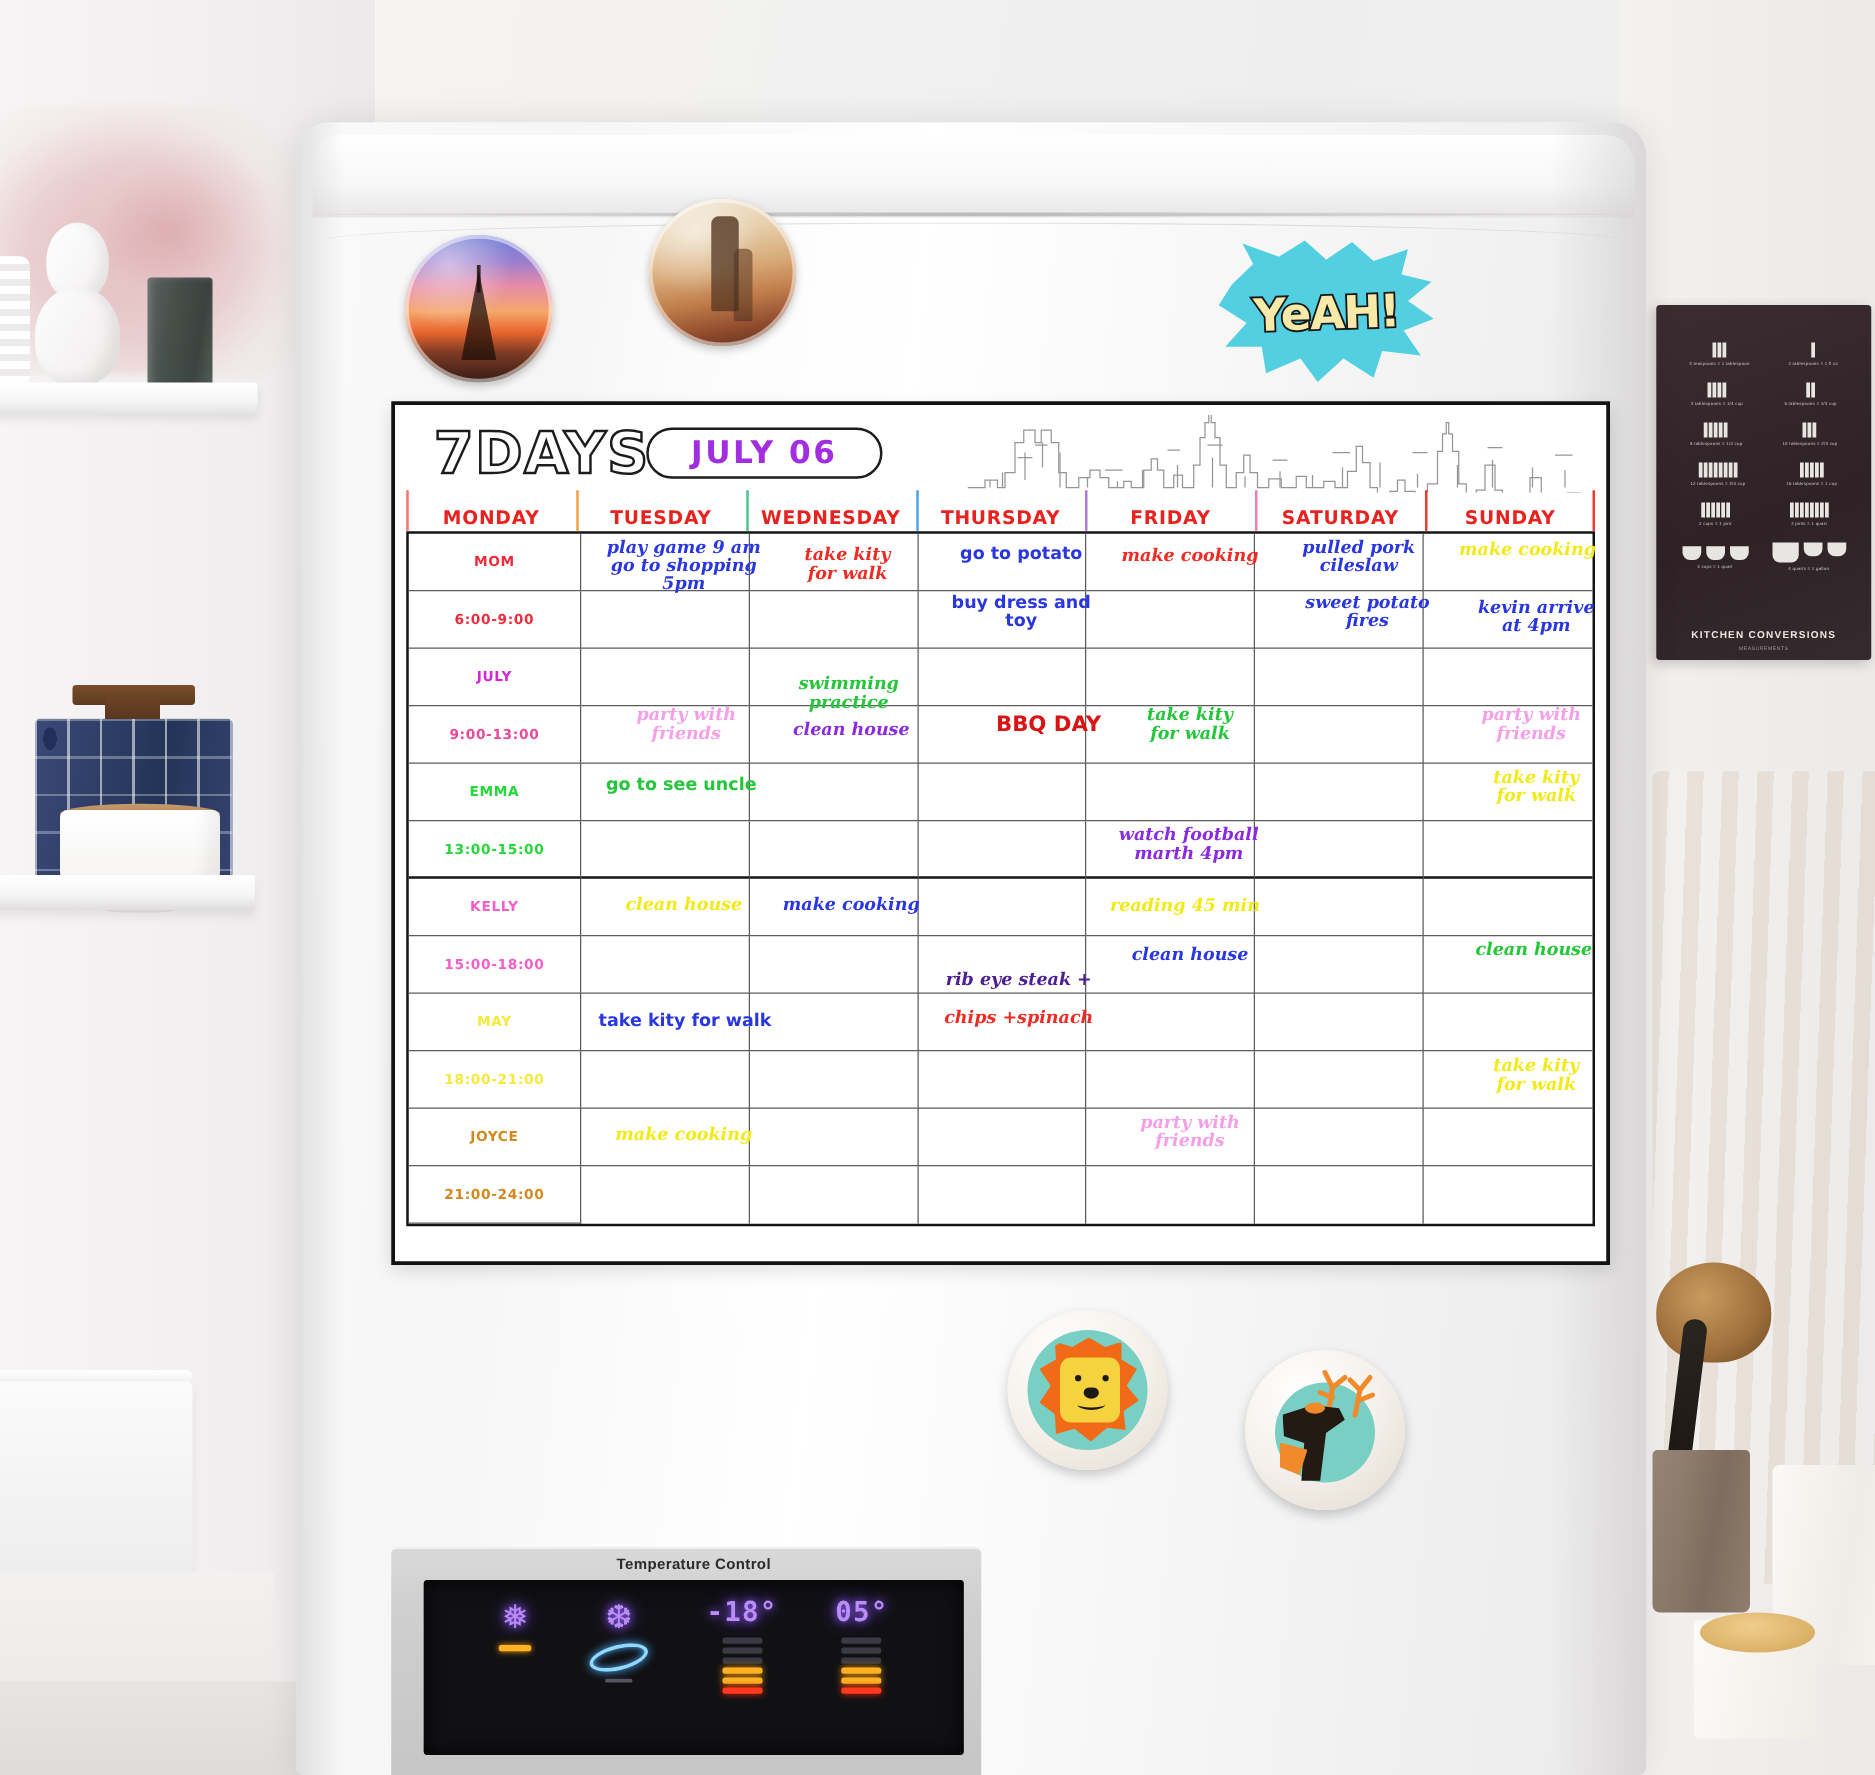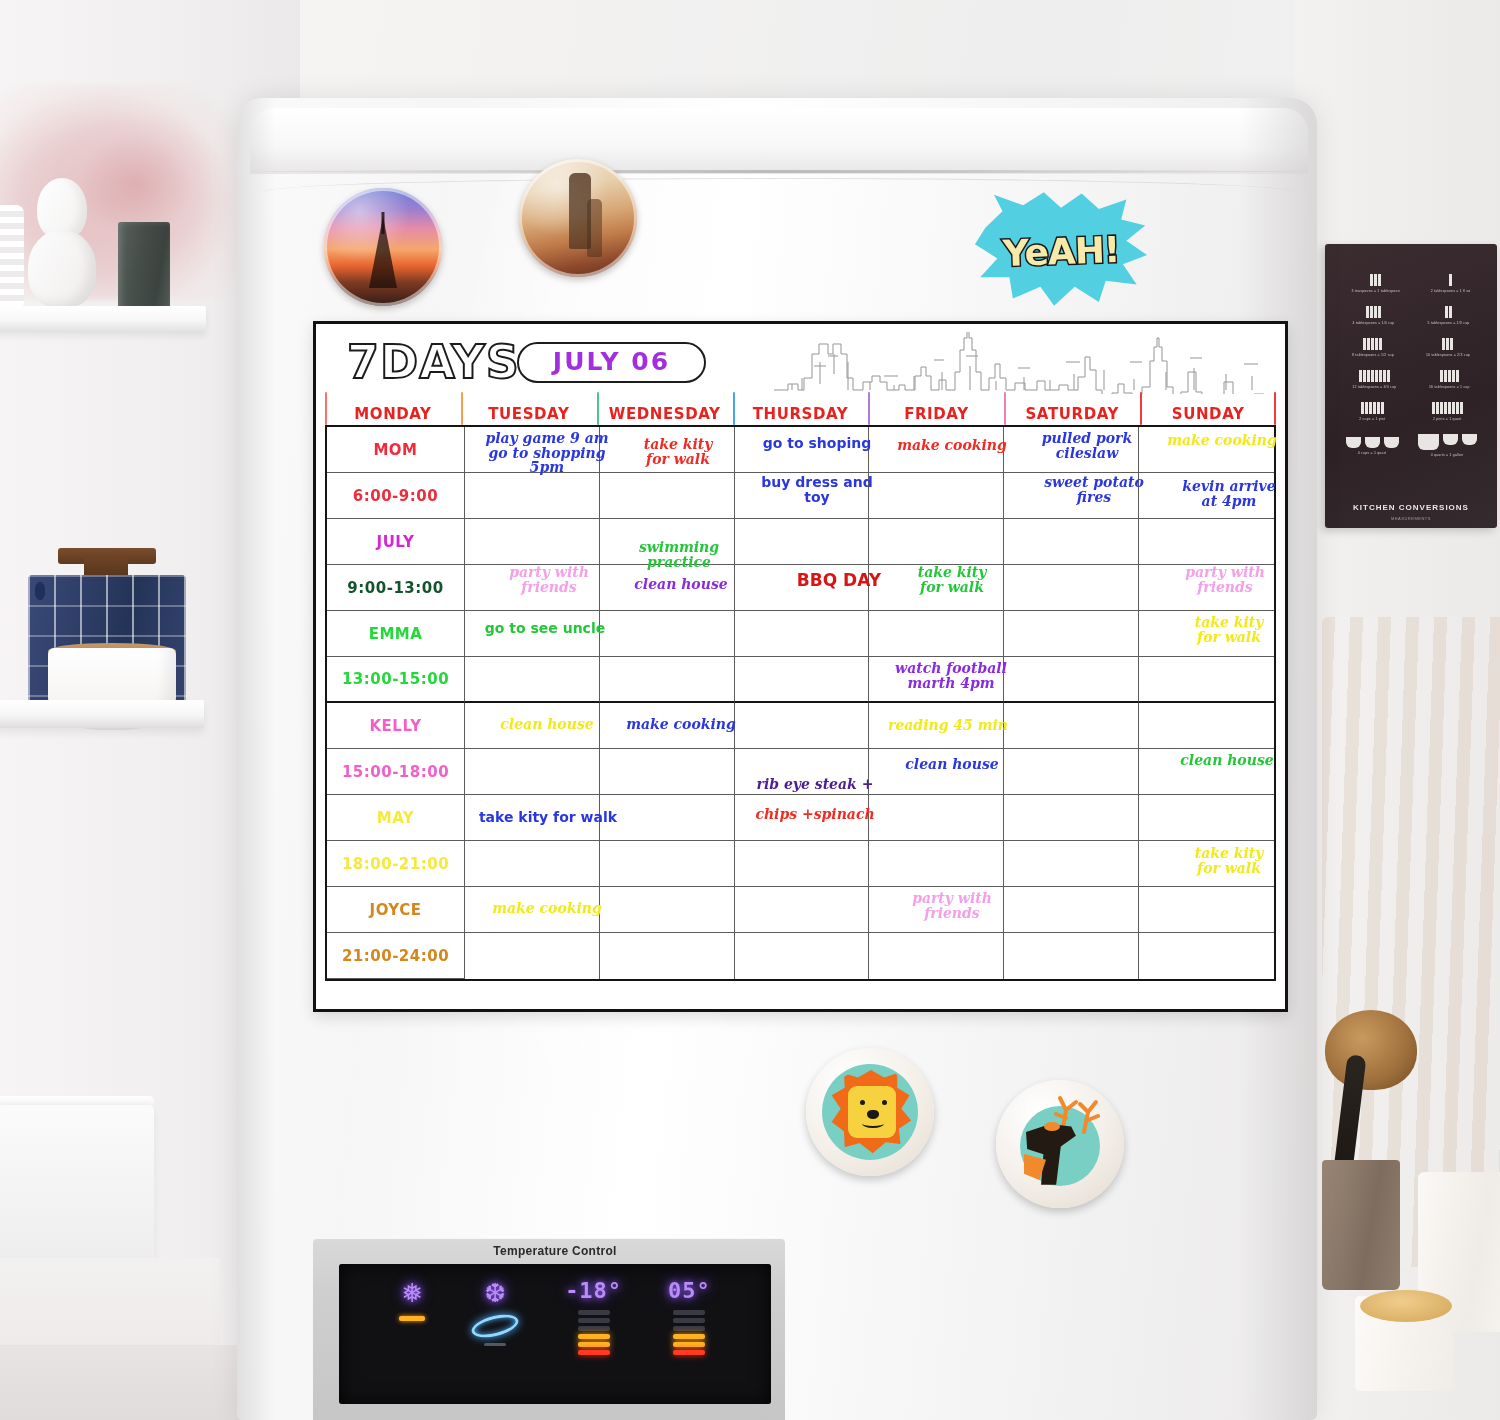--- a/index.html
+++ b/index.html
@@ -371,21 +371,21 @@
     grid-auto-rows: 46px;
   }
   .cell {
     border-right:1px solid #5c5c5c; border-bottom:1px solid #5c5c5c;
     position:relative; overflow:visible;
     display:flex; align-items:center; justify-content:center;
     padding:0 3px;
   }
   .cell:nth-child(7n) { border-right:none; }
   .rowlabel {
-    font-family:"DejaVu Sans", sans-serif; font-size:15px; font-weight:bold;
+    font-family:"DejaVu Sans", sans-serif; font-size:11px; font-weight:bold;
     letter-spacing:.5px; white-space:nowrap;
   }
   .note {
     position:absolute; pointer-events:none;
     font-family:"DejaVu Serif", serif; font-style:italic;
     line-height:1.05; white-space:pre-line;
   }
   .note.print {
     font-family:"DejaVu Sans", sans-serif; font-style:normal; font-weight:bold;
   }
@@ -714,21 +714,21 @@
         <div class="cell">
           <span class="rowlabel" style="color: rgb(212, 38, 212);">JULY</span>
         </div>
         <div class="cell"></div>
         <div class="cell"></div>
         <div class="cell"></div>
         <div class="cell"></div>
         <div class="cell"></div>
         <div class="cell"></div>
         <div class="cell">
-          <span class="rowlabel" style="color: #14532d;">9:00-13:00</span>
+          <span class="rowlabel" style="color: #ec4899;">9:00-13:00</span>
         </div>
         <div class="cell"></div>
         <div class="cell"></div>
         <div class="cell"></div>
         <div class="cell"></div>
         <div class="cell"></div>
         <div class="cell"></div>
         <div class="cell">
           <span class="rowlabel" style="color: rgb(36, 216, 58);">EMMA</span>
         </div>
@@ -801,21 +801,21 @@
         <div class="cell" style="border-bottom: none;"></div>
         <div class="cell" style="border-bottom: none;"></div>
         <div class="cell" style="border-bottom: none;"></div>
       </div>
     <div id="notes-layer" style="position: absolute; left: 9px; top: 101px; width: 957px; height: 552px; pointer-events: none;">
         <div class="note script" style="left: 158px; top: 6px; width: 128px; color: rgb(42, 55, 224); font-size: 14px; text-align: center;">play game 9 am
 go to shopping
 5pm</div>
         <div class="note script" style="left: 294px; top: 12px; width: 118px; color: rgb(239, 43, 35); font-size: 14px; text-align: center;">take kity
 for walk</div>
-        <div class="note print" style="left: 428px; top: 11px; width: 128px; color: rgb(42, 55, 224); font-size: 14px; text-align: center;">go to shoping</div>
+        <div class="note print" style="left: 428px; top: 11px; width: 128px; color: rgb(42, 55, 224); font-size: 14px; text-align: center;">go to potato</div>
         <div class="note script" style="left: 563px; top: 13px; width: 128px; color: rgb(239, 43, 35); font-size: 14px; text-align: center;">make cooking</div>
         <div class="note script" style="left: 698px; top: 6px; width: 128px; color: rgb(42, 55, 224); font-size: 14px; text-align: center;">pulled pork
 cileslaw</div>
         <div class="note script" style="left: 833px; top: 8px; width: 128px; color: rgb(242, 234, 24); font-size: 14px; text-align: center;">make cooking</div>
         <div class="note print" style="left: 428px; top: 50px; width: 128px; color: rgb(42, 55, 224); font-size: 14px; text-align: center;">buy dress and
 toy</div>
         <div class="note script" style="left: 705px; top: 50px; width: 128px; color: rgb(42, 55, 224); font-size: 14px; text-align: center;">sweet potato
 fires</div>
         <div class="note script" style="left: 840px; top: 54px; width: 128px; color: rgb(42, 55, 224); font-size: 14px; text-align: center;">kevin arrive
 at 4pm</div>

